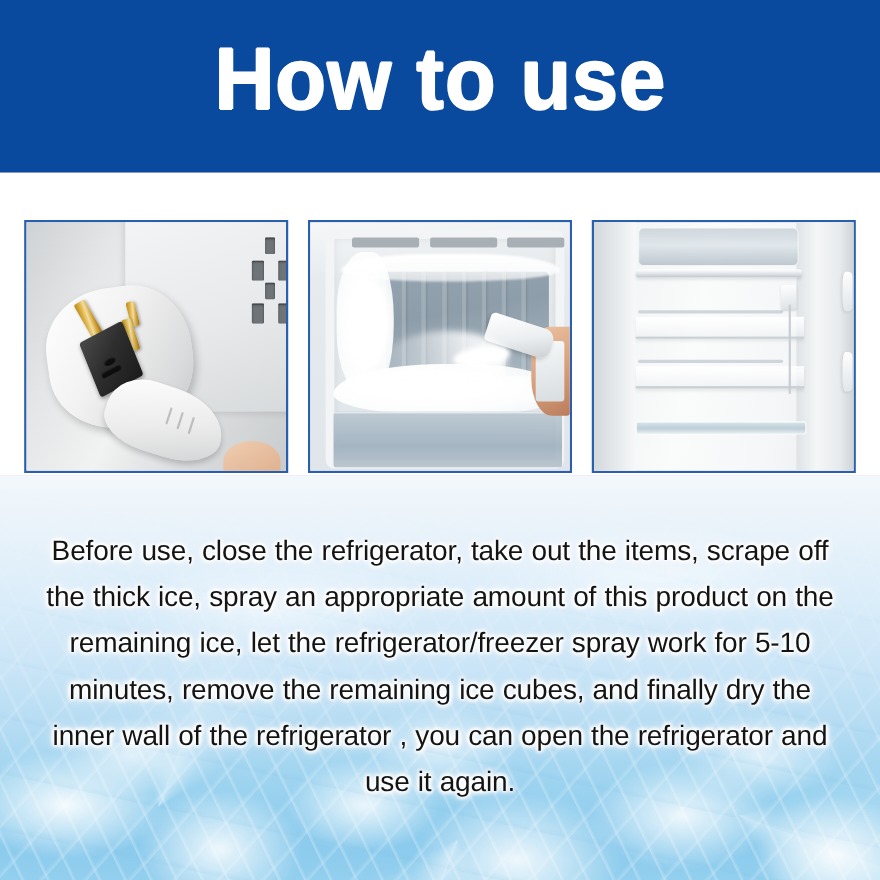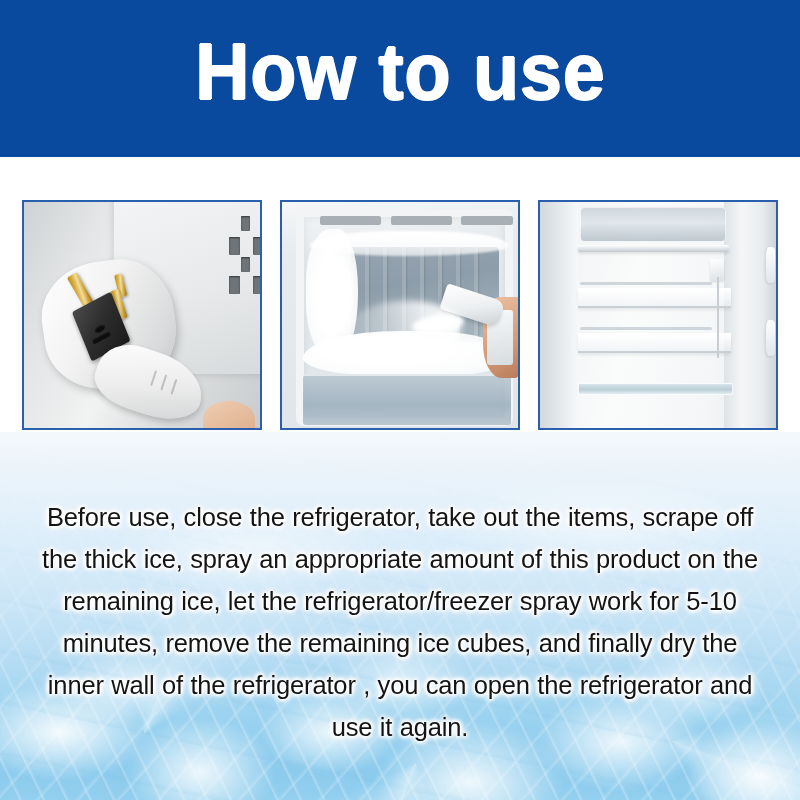--- a/index.html
+++ b/index.html
@@ -480,21 +480,21 @@
       conic-gradient(from 20deg at 18% 82%, rgba(255,255,255,0.8) 0deg, rgba(255,255,255,0) 40deg, rgba(255,255,255,0) 320deg, rgba(255,255,255,0.6) 360deg),
       conic-gradient(from 200deg at 52% 90%, rgba(255,255,255,0.75) 0deg, rgba(255,255,255,0) 48deg, rgba(255,255,255,0) 310deg, rgba(255,255,255,0.5) 360deg),
       conic-gradient(from 110deg at 84% 84%, rgba(255,255,255,0.7) 0deg, rgba(255,255,255,0) 44deg, rgba(255,255,255,0) 318deg, rgba(255,255,255,0.55) 360deg);
     -webkit-mask-image: linear-gradient(180deg, rgba(0,0,0,0) 38%, rgba(0,0,0,1) 78%);
     mask-image: linear-gradient(180deg, rgba(0,0,0,0) 38%, rgba(0,0,0,1) 78%);
   }
 
   .body-copy {
     position: absolute;
     left: 34px;
-    top: 64px;
+    top: 48px;
     width: 732px;
     text-align: center;
     font-family: "Liberation Sans", sans-serif;
     font-size: 25.5px;
     line-height: 42px;
     color: #141414;
     letter-spacing: -0.15px;
     word-spacing: 0.5px;
     text-shadow:
       0 0 5px #ffffff, 0 0 5px #ffffff, 0 0 9px #ffffff,

